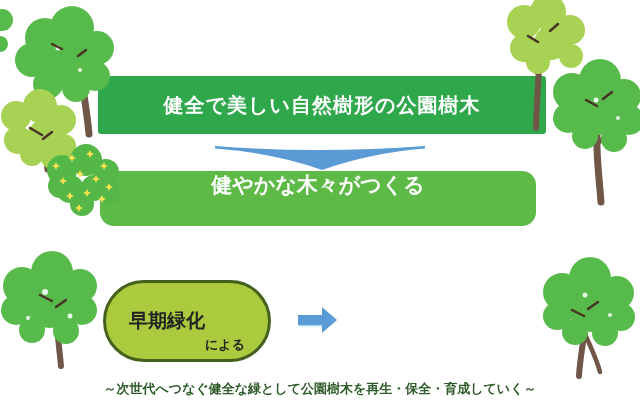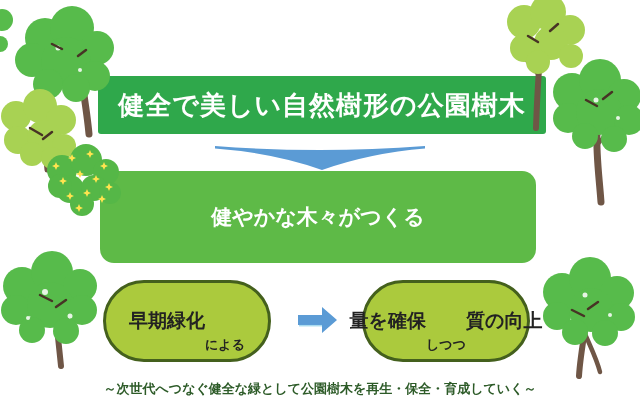--- a/index.html
+++ b/index.html
@@ -9,31 +9,31 @@
     font-family:"Liberation Sans","DejaVu Sans",sans-serif;
   }
   .layer{position:absolute;inset:0;}
   #trees-svg{pointer-events:none;z-index:3;}
   .diagram{z-index:1;}
 
   #banner{
     position:absolute;left:98px;top:76px;width:448px;height:58px;
     background:var(--banner-green,#2fa84b);border-radius:3px;
     display:flex;align-items:center;justify-content:center;
-    color:#ffffff;font-size:26px;font-weight:800;letter-spacing:1px;
+    color:#ffffff;font-size:20px;font-weight:800;letter-spacing:1px;
     white-space:nowrap;
   }
   #chevron-svg{position:absolute;left:200px;top:140px;width:240px;height:36px;}
   .arrow-fill{fill:var(--arrow-blue,#5b9bd5);}
   .arrow-edge{stroke:var(--arrow-blue-edge,#aadcf0);stroke-width:1.5;fill:none;}
 
   #vision-box{
-    position:absolute;left:100px;top:171px;width:436px;height:92px;
+    position:absolute;left:100px;top:171px;width:436px;height:55px;
     background:var(--box-green,#5eba47);border-radius:14px;
-    display:flex;flex-direction:column;align-items:center;justify-content:center;
+    display:flex;flex-direction:column;align-items:center;justify-content:space-between;
     color:#ffffff;font-size:21px;font-weight:800;line-height:1.35;
     text-align:center;white-space:nowrap;
   }
 
   .pill{
     position:absolute;top:280px;width:168px;height:82px;
     background:var(--pill-fill,#abca3d);
     border:3px solid var(--pill-border,#44601d);
     border-radius:44px;box-sizing:border-box;
     display:flex;flex-direction:row;align-items:center;justify-content:center;
@@ -84,25 +84,20 @@
     <div id="left-pill" class="pill">
       <div class="big">早期緑化</div>
       <div class="small">による</div>
     </div>
 
     <svg id="flow-arrow-svg" viewBox="0 0 46 32" aria-hidden="true">
       <polygon class="arrow-fill" points="4,11 28,11 28,3 43,16 28,29 28,21 4,21"></polygon>
       <path class="arrow-edge" d="M5,21.7 L28,21.7"></path>
     </svg>
 
-    <div id="right-pill" class="pill">
-      <div class="big">量を確保</div>
-      <div class="small">しつつ</div>
-      <div class="big">質の向上</div>
-    </div>
 
     <div id="tagline">
       <span>～次世代へつなぐ健全な緑として公園樹木を再生・保全・育成していく～</span>
     </div>
   </div>
 
   <svg id="trees-svg" class="layer" viewBox="0 0 640 414" aria-hidden="true">
 
     <g>
       <circle class="canopy-green" cx="2" cy="20" r="11"></circle>

